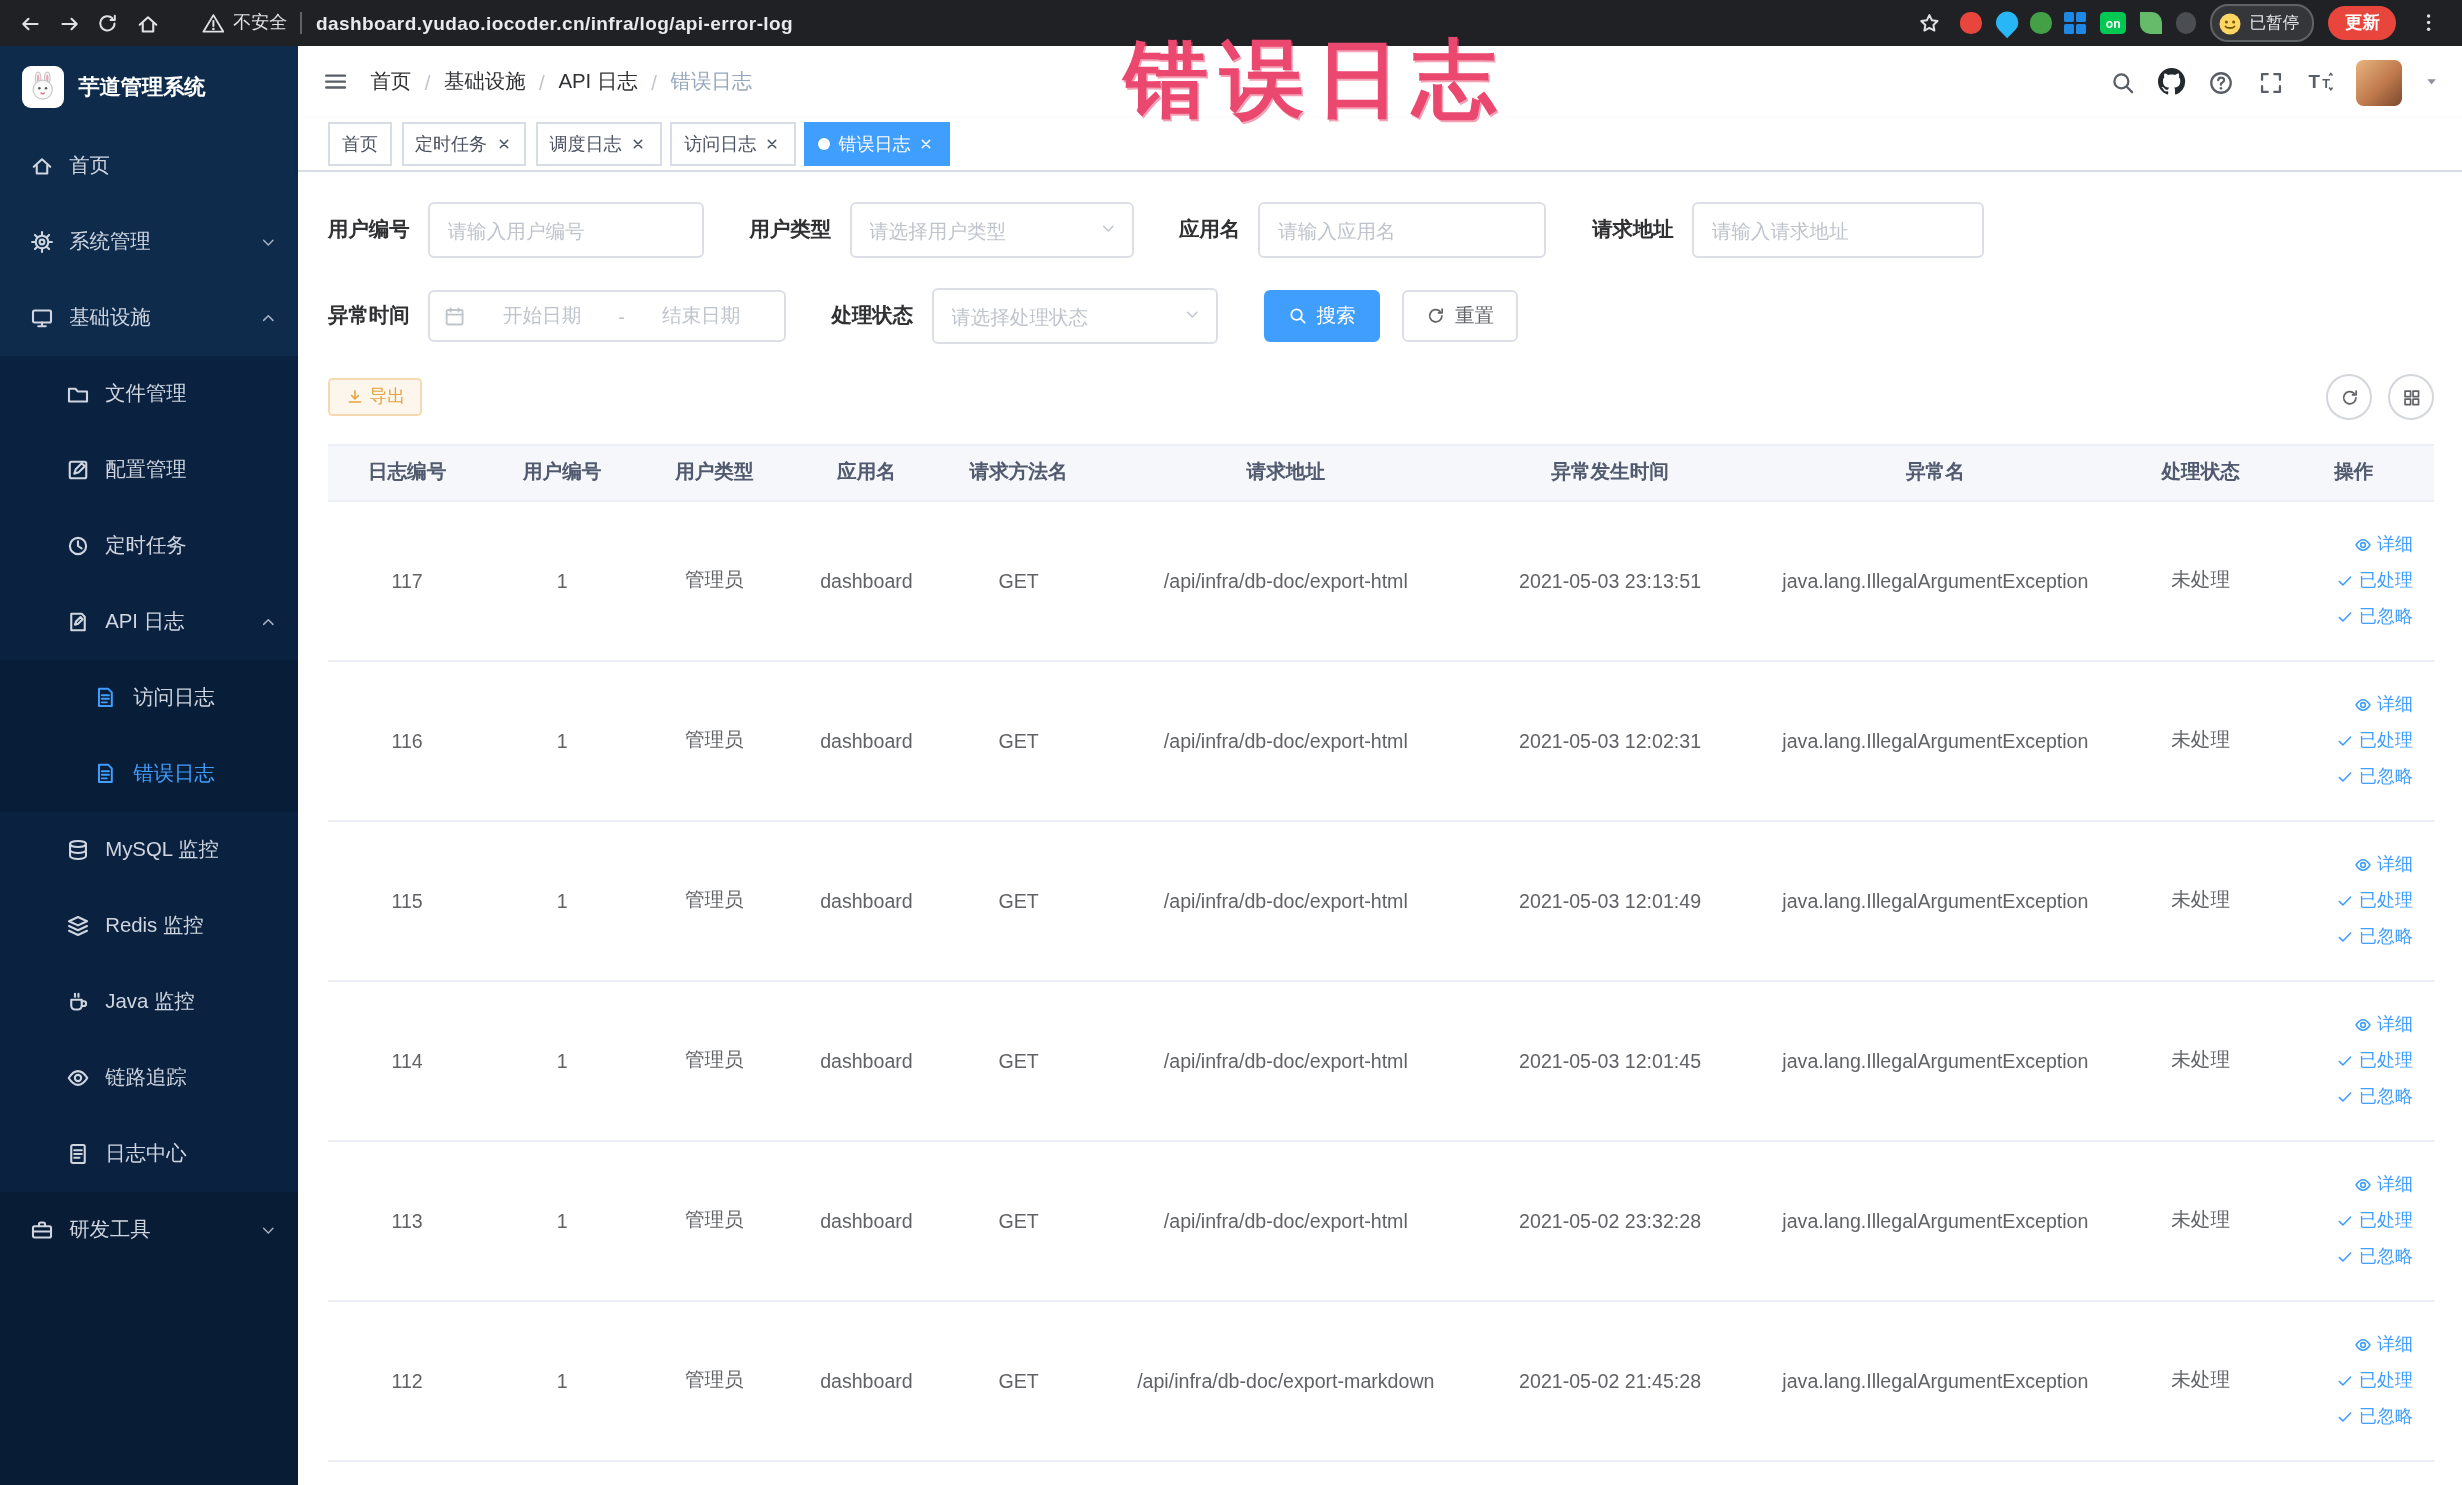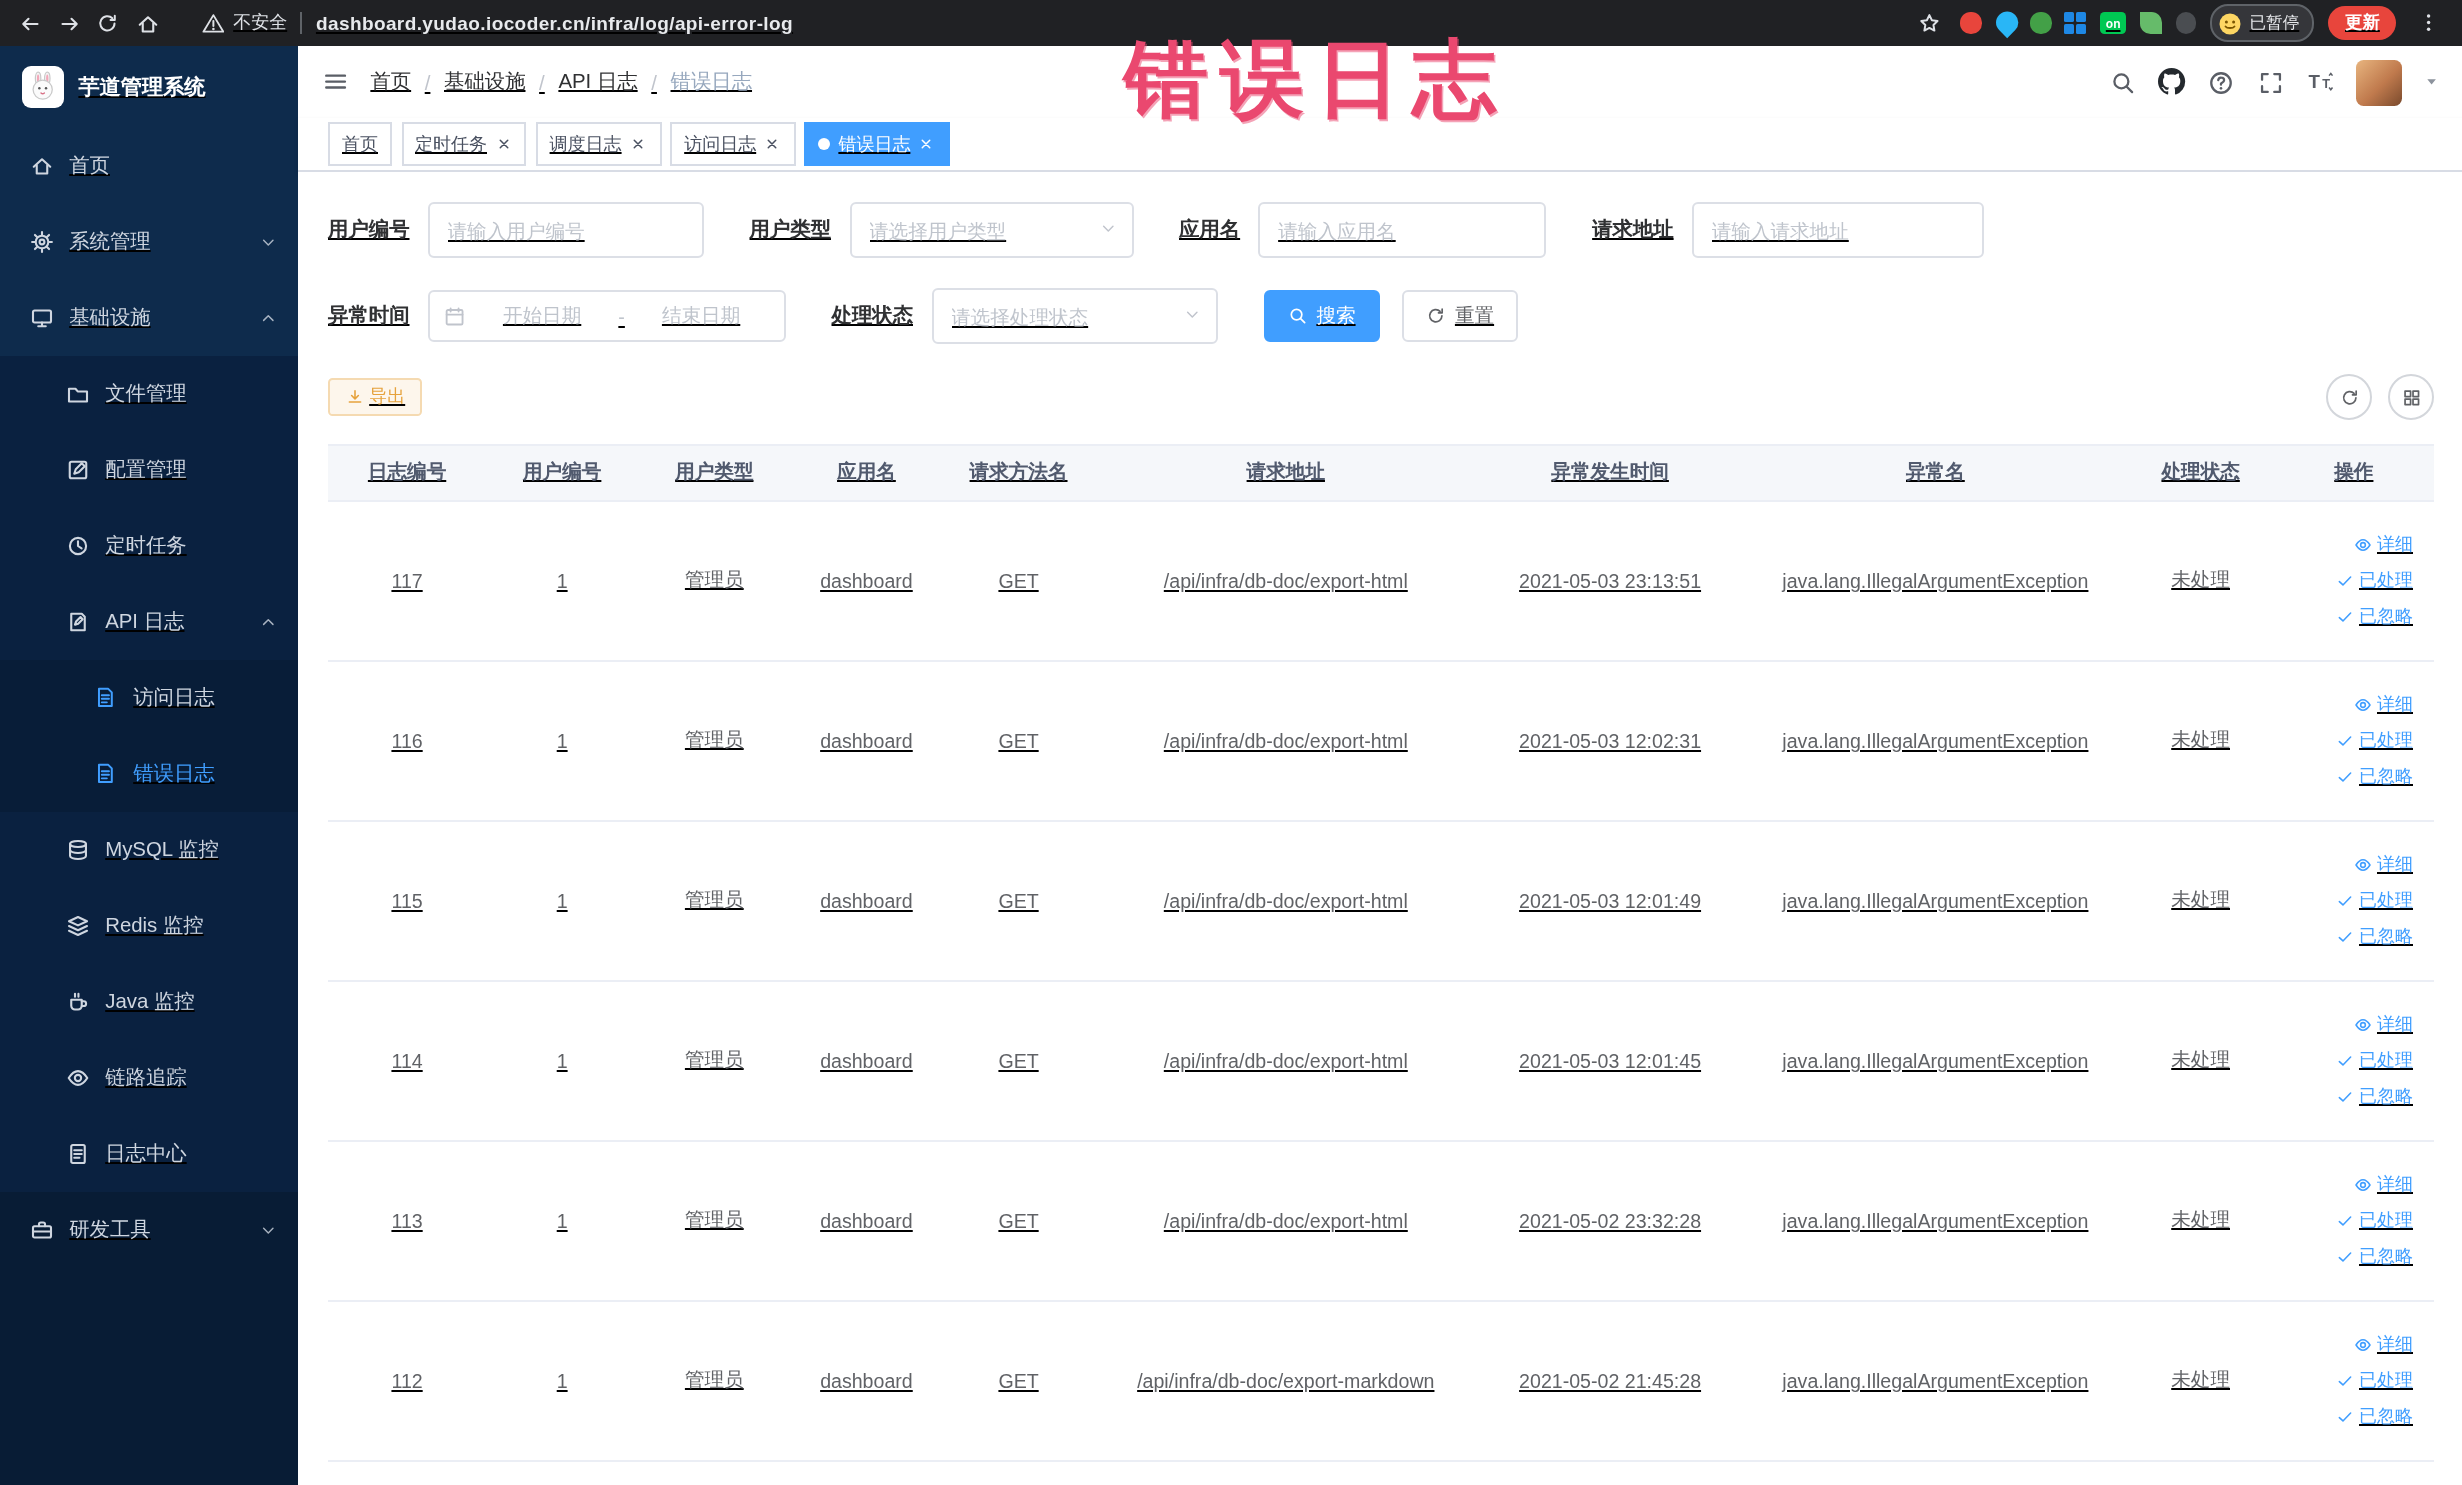--- a/index.html
+++ b/index.html
@@ -1,16 +1,16 @@
 <!DOCTYPE html>
 <html style="font-size:12px"><head>
 <meta charset="utf-8">
 <style>
   html,body{margin:0;padding:0;background:#fff;font-family:"Liberation Sans","DejaVu Sans",sans-serif;}
-  .viewport{width:2462px;height:1486px;overflow:hidden;position:relative;background:#fff;text-decoration:underline;}
+  .viewport{width:2462px;height:1486px;overflow:hidden;position:relative;background:#fff;}
   .scale{width:1232px;height:743px;transform:scale(2);transform-origin:0 0;position:relative;background:#fff;}
   svg{display:block}
   .svg{stroke:currentColor;fill:none;stroke-width:1.4;stroke-linecap:round;stroke-linejoin:round;}
 
   
   .chrome{height:23px;background:#202124;display:flex;align-items:center;color:#dee1e6;padding:0 6px;gap:1.5px;}
   .cbtn{width:18px;height:18px;border-radius:50%;display:flex;align-items:center;justify-content:center;color:#dee1e6;flex:none;}
   .sec-group{display:flex;align-items:center;gap:4.5px;margin-left:16.7px;}
   .sec-label{font-size:9px;color:#dee1e6;}
   .url-div{width:0.8px;height:10.6px;background:#5f6368;margin:0 5.3px;}

